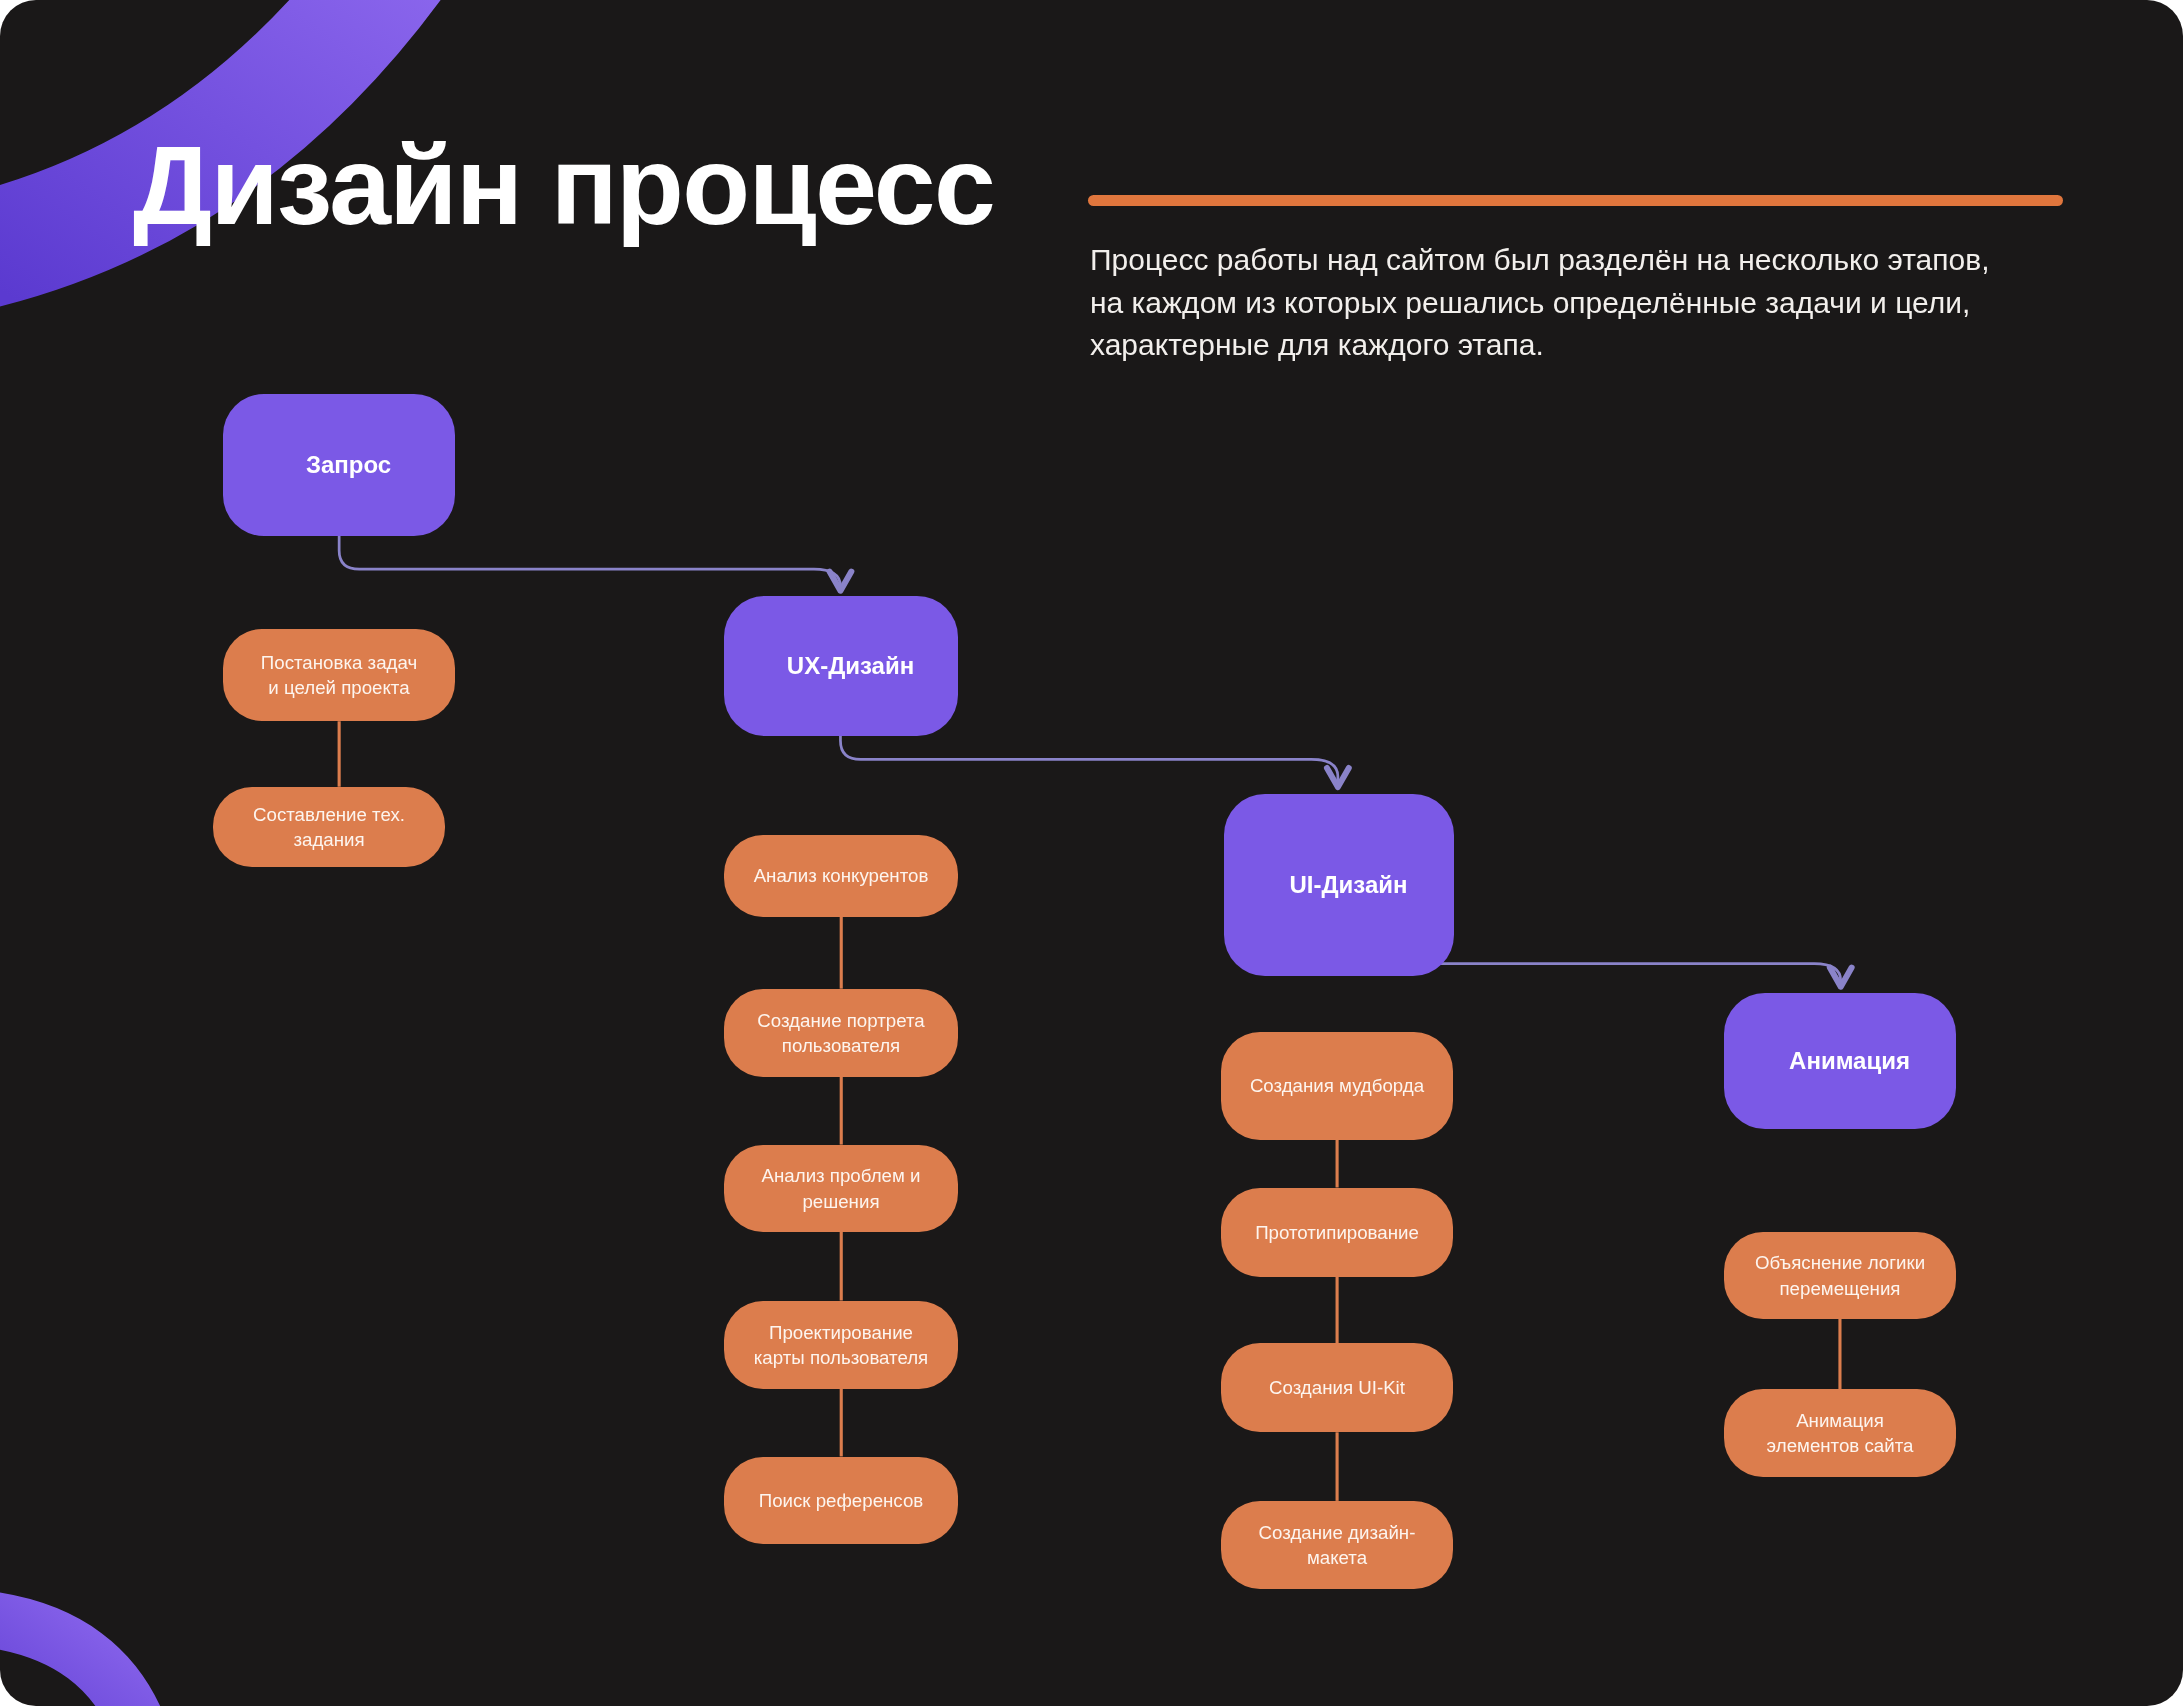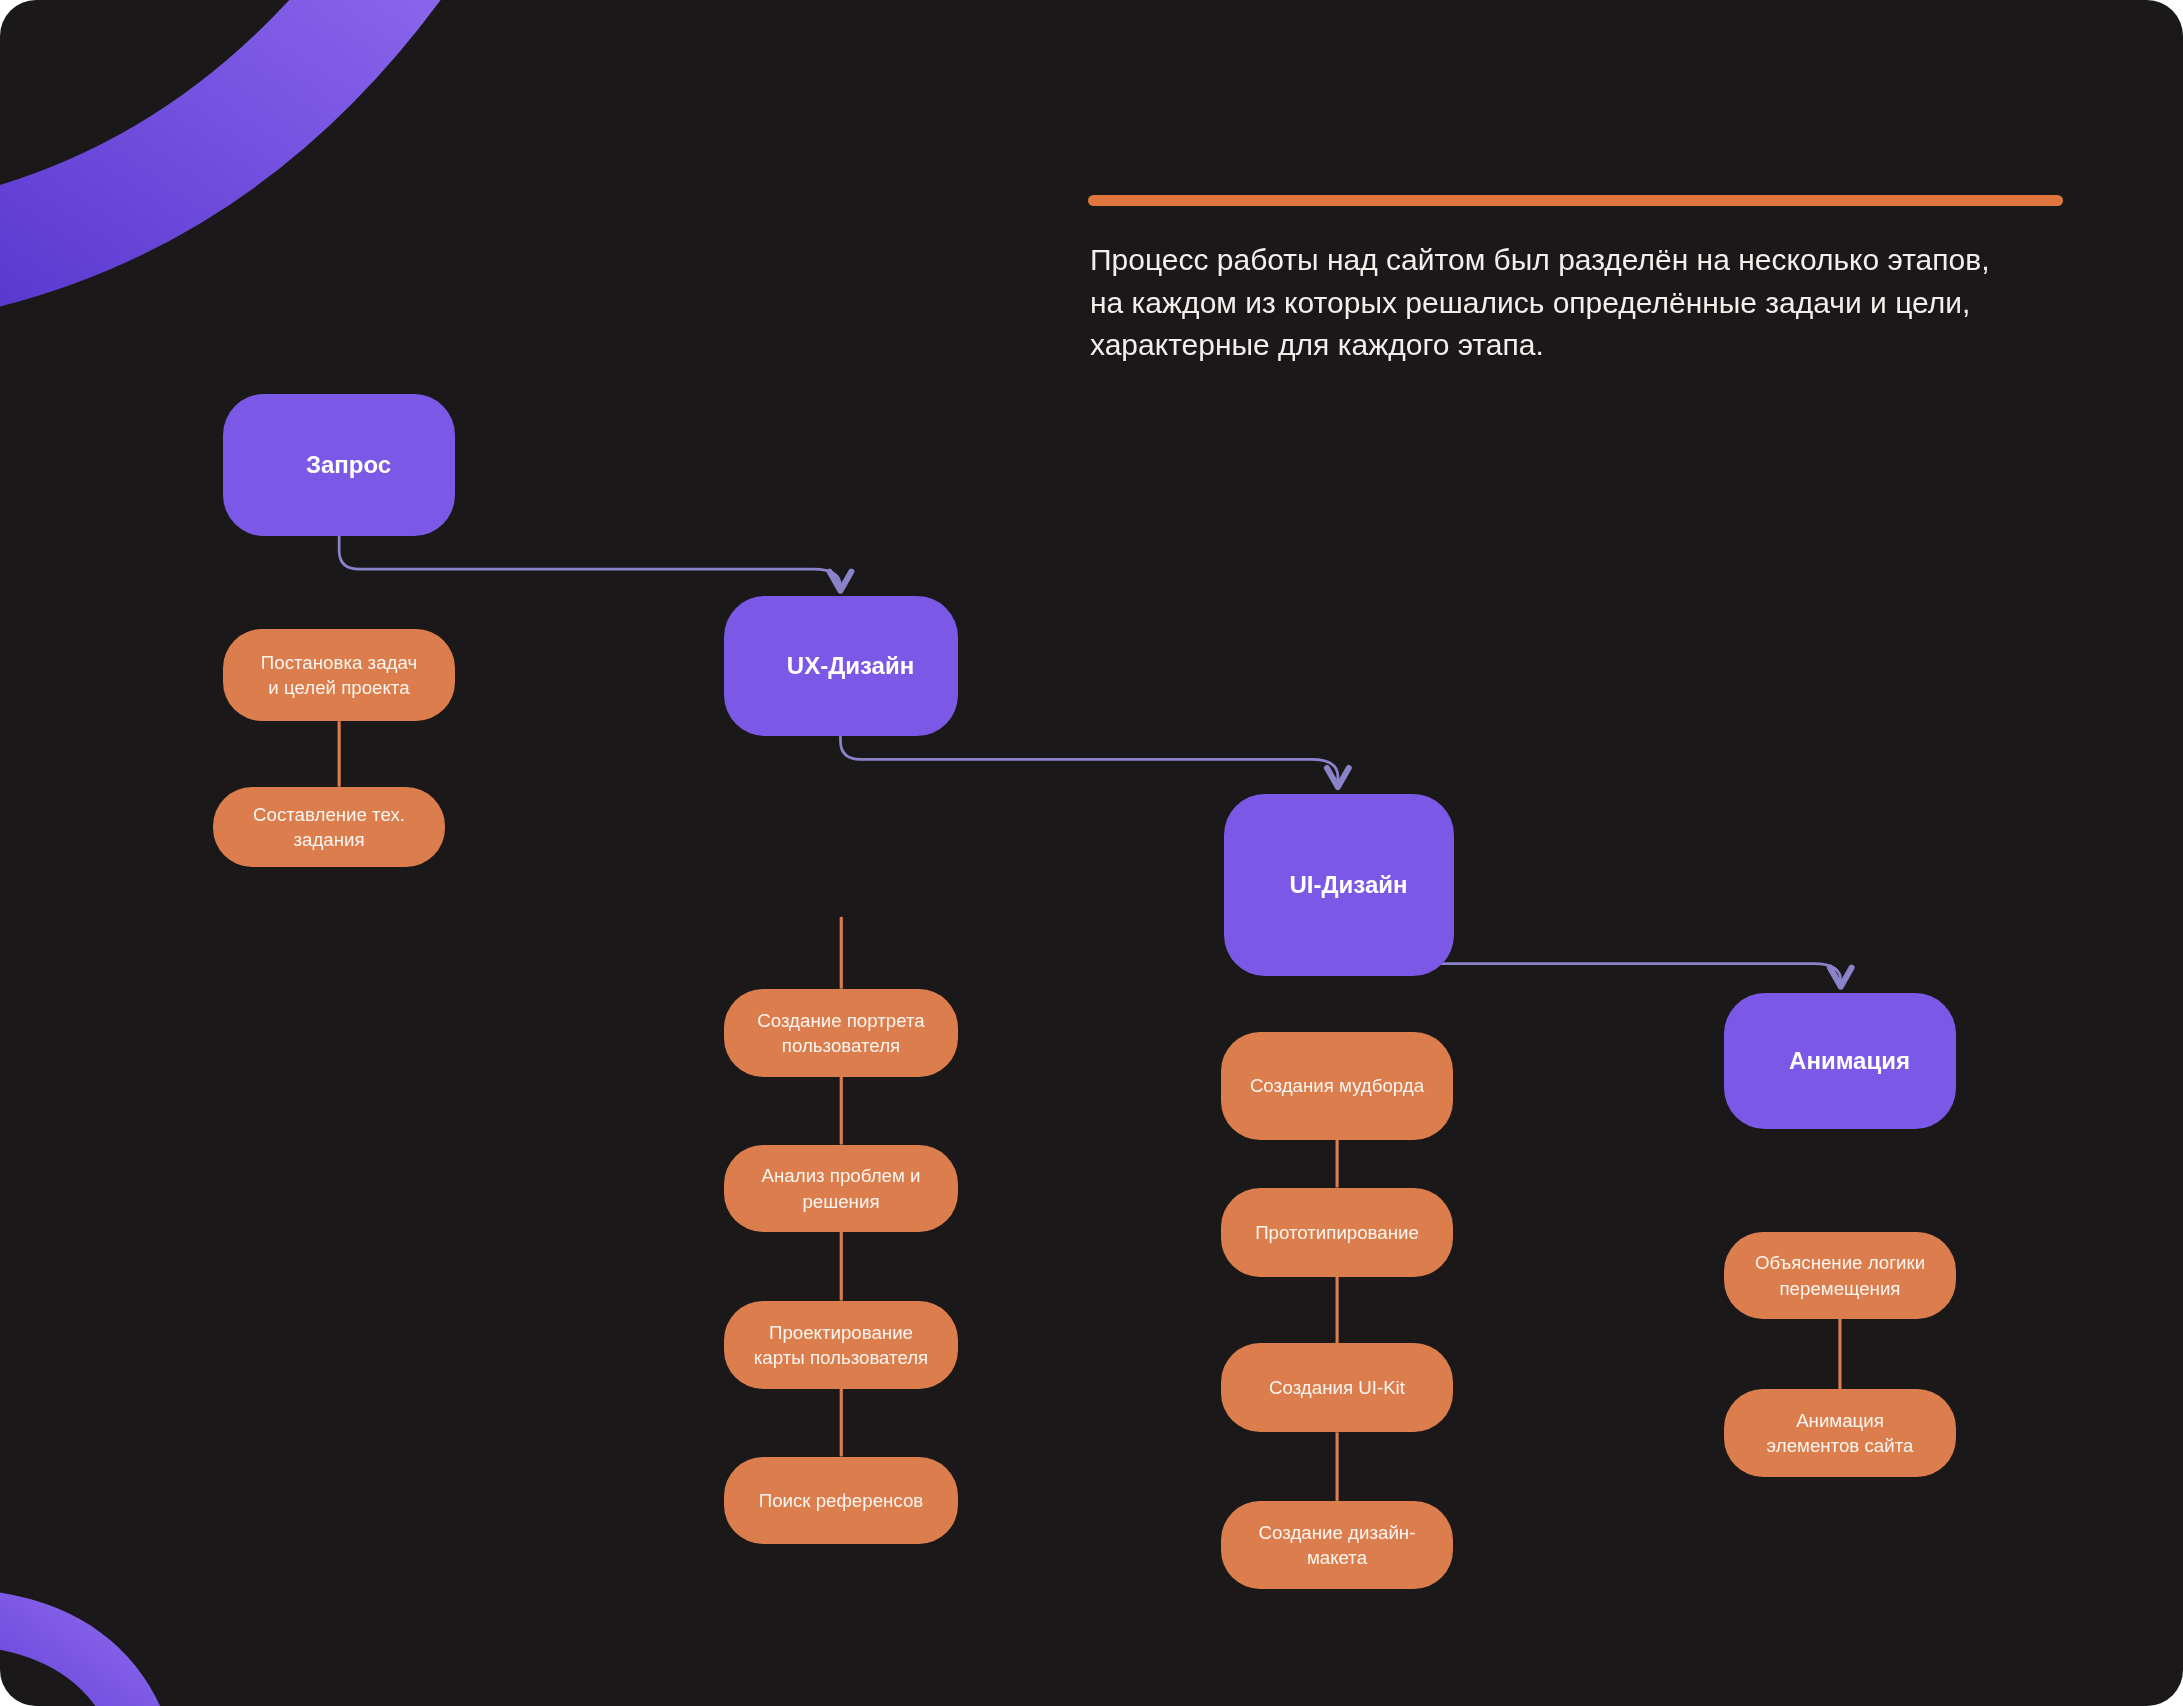--- a/index.html
+++ b/index.html
@@ -98,20 +98,21 @@
     <defs>
       <linearGradient id="swoosh" x1="0" y1="1" x2="1" y2="0">
         <stop offset="0" stop-color="#5b3ad0"></stop>
         <stop offset="1" stop-color="#8d68ee"></stop>
       </linearGradient>
     </defs>
     <path d="M -60 330 Q 300 255 530 -80" stroke="url(#swoosh)" stroke-width="150" fill="none"></path>
     <path d="M -30 2075 Q 140 2092 185 2235" stroke="url(#swoosh)" stroke-width="72" fill="none"></path>
   </svg>
 
+  <h1 class="page-title">Дизайн процесс</h1>
   <div class="title-divider"></div>
   <p class="page-description">Процесс работы над сайтом был разделён на несколько этапов,
 на каждом из которых решались определённые задачи и цели,
 характерные для каждого этапа.</p>
 
   <svg class="connector-svg" viewBox="0 0 2800 2188">
     <defs>
       <marker id="arrow" viewBox="0 0 12 12" refX="8" refY="6" markerWidth="12" markerHeight="12" orient="auto">
         <path d="M2 2 L9 6 L2 10" fill="none" stroke="#8a83c9" stroke-width="2.2" stroke-linecap="round" stroke-linejoin="round"></path>
       </marker>
@@ -140,20 +141,23 @@
 и целей проекта</span>
   </div>
   <div class="node step" style="left:213px;top:787px;width:232px;height:80px">
     <span>Составление тех.
 задания</span>
   </div>
 
   <div class="node stage" style="left:724px;top:596px;width:234px;height:140px">
     <span>UX-Дизайн</span>
   </div>
+  <div class="node step" style="left:724px;top:835px;width:234px;height:82px">
+    <span>Анализ конкурентов</span>
+  </div>
   <div class="node step" style="left:724px;top:989px;width:234px;height:88px">
     <span>Создание портрета
 пользователя</span>
   </div>
   <div class="node step" style="left:724px;top:1145px;width:234px;height:87px">
     <span>Анализ проблем и
 решения</span>
   </div>
   <div class="node step" style="left:724px;top:1301px;width:234px;height:88px">
     <span>Проектирование

